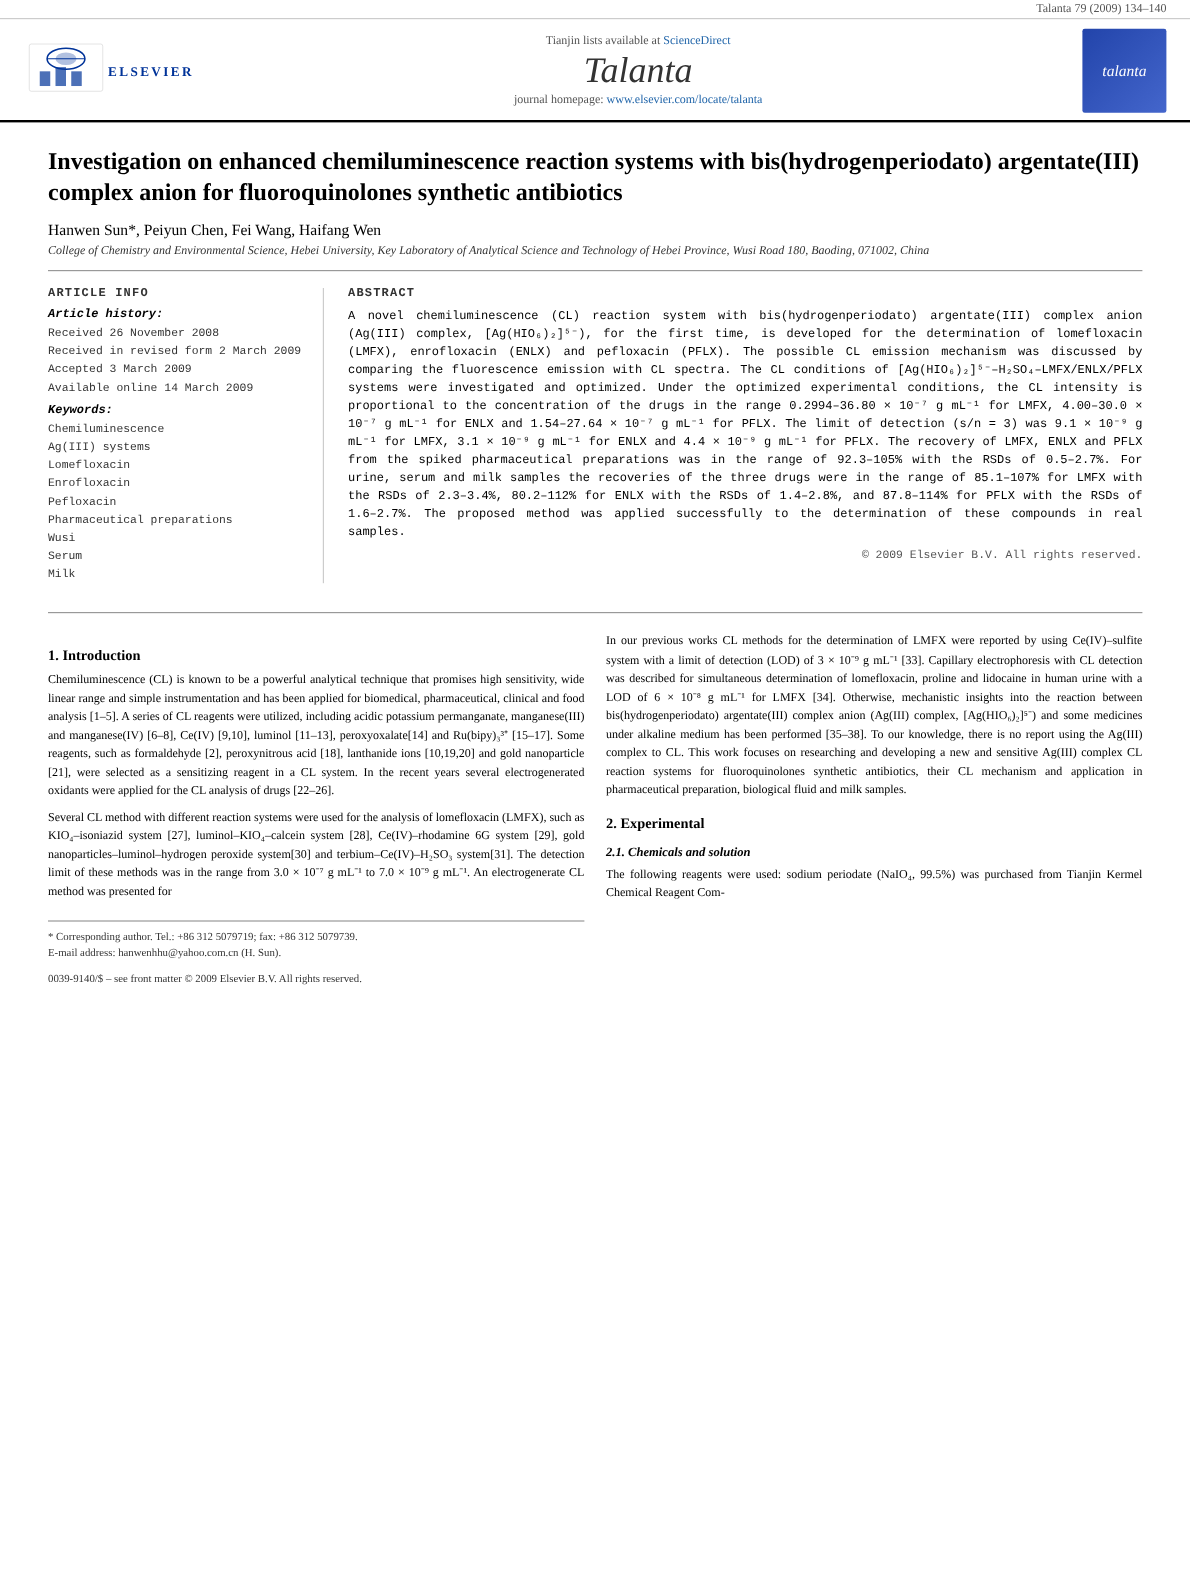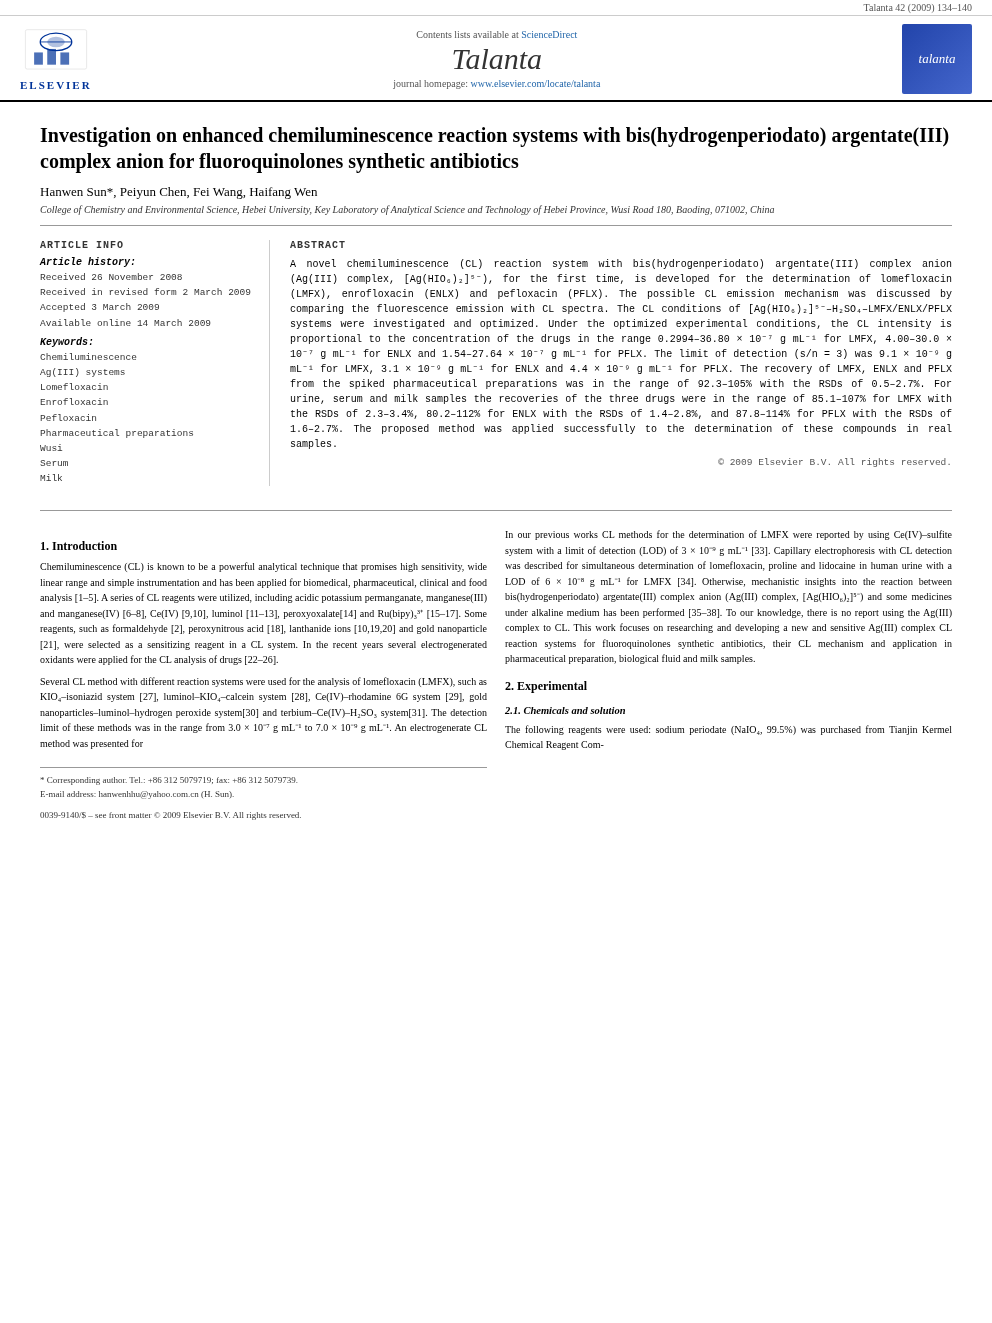--- a/index.html
+++ b/index.html
@@ -202,62 +202,62 @@
     }
     .doi-line {
       font-size: 9px;
       color: #333;
       margin-top: 3px;
     }
     a { color: #2266aa; text-decoration: none; }
     
     .elsevier-logo-block {
       display: flex;
-      flex-direction: column;
+      flex-direction: row;
       align-items: center;
     }
     .elsevier-logo-img {
       width: 70px;
       height: 50px;
     }
     .elsevier-text {
       font-size: 11px;
       font-weight: bold;
       letter-spacing: 2px;
       color: #003399;
       margin-top: 2px;
     }
   </style>
 </head>
 <body>
 
 <div class="page">
 
   <div class="top-bar">
-    <span>Talanta 42 (2009) 134–140</span>
+    <span>Talanta 79 (2009) 134–140</span>
   </div>
 
   <div class="journal-header">
 
     <div class="elsevier-logo-block">
       <svg class="elsevier-logo-img" viewBox="0 0 80 55" xmlns="http://www.w3.org/2000/svg">
         <rect x="5" y="2" width="70" height="45" rx="2" fill="#fff" stroke="#ccc" stroke-width="0.5"></rect>
         <ellipse cx="40" cy="16" rx="18" ry="10" fill="none" stroke="#003399" stroke-width="1.5"></ellipse>
         <ellipse cx="40" cy="16" rx="10" ry="6" fill="#003399" opacity="0.3"></ellipse>
         <line x1="22" y1="16" x2="58" y2="16" stroke="#003399" stroke-width="1"></line>
         <rect x="15" y="28" width="10" height="14" fill="#003399" opacity="0.7"></rect>
         <rect x="30" y="24" width="10" height="18" fill="#003399" opacity="0.7"></rect>
         <rect x="45" y="28" width="10" height="14" fill="#003399" opacity="0.7"></rect>
       </svg>
       <span class="elsevier-text">ELSEVIER</span>
     </div>
 
     <div class="center-section">
       <div class="contents-line">
-        <span>Contents lists available at</span>
+        <span>Tianjin lists available at</span>
         <a href="#">ScienceDirect</a>
       </div>
       <div class="journal-title">Talanta</div>
       <div class="homepage-line">
         <span>journal homepage:</span>
         <a href="#">www.elsevier.com/locate/talanta</a>
       </div>
     </div>
 
     <div class="talanta-badge">

